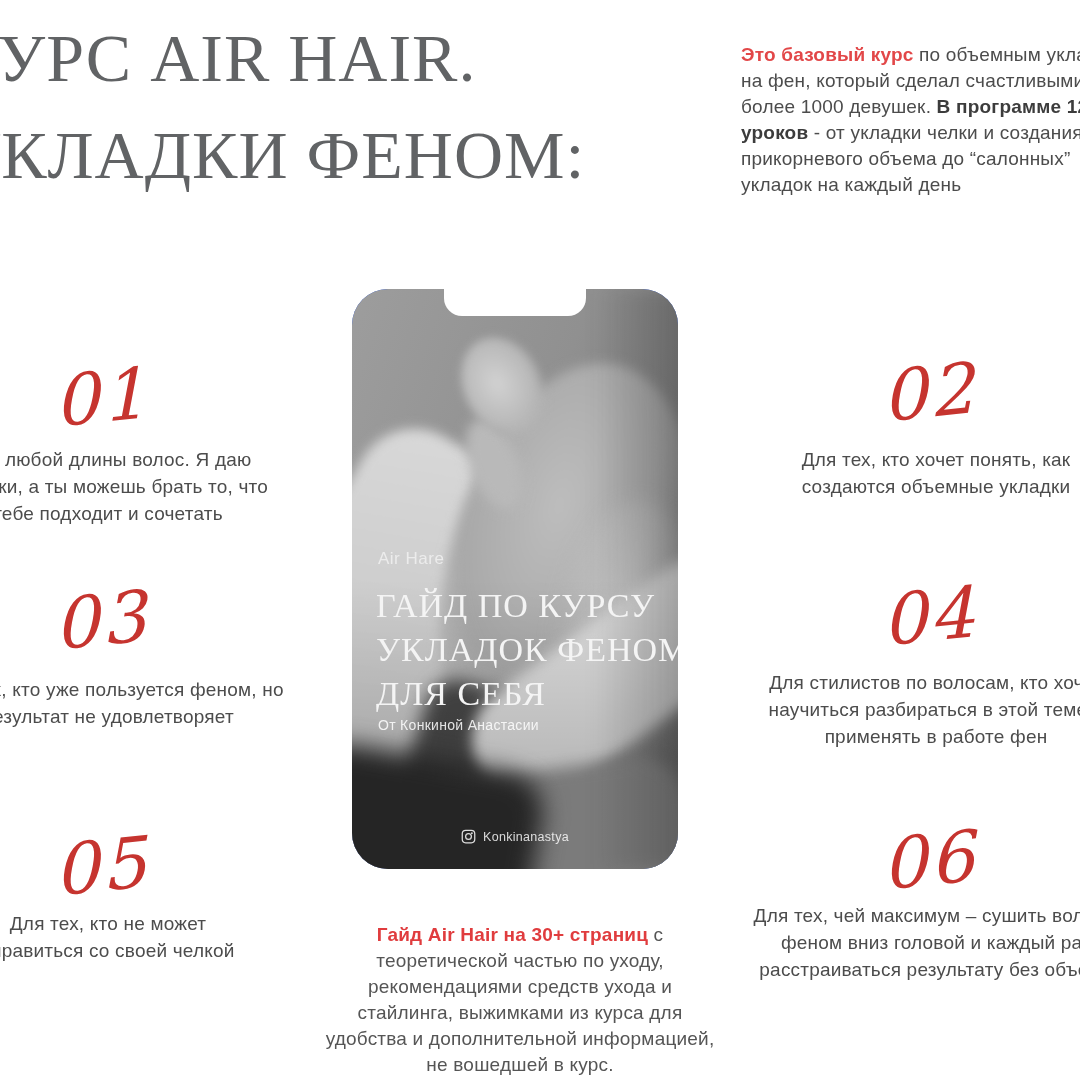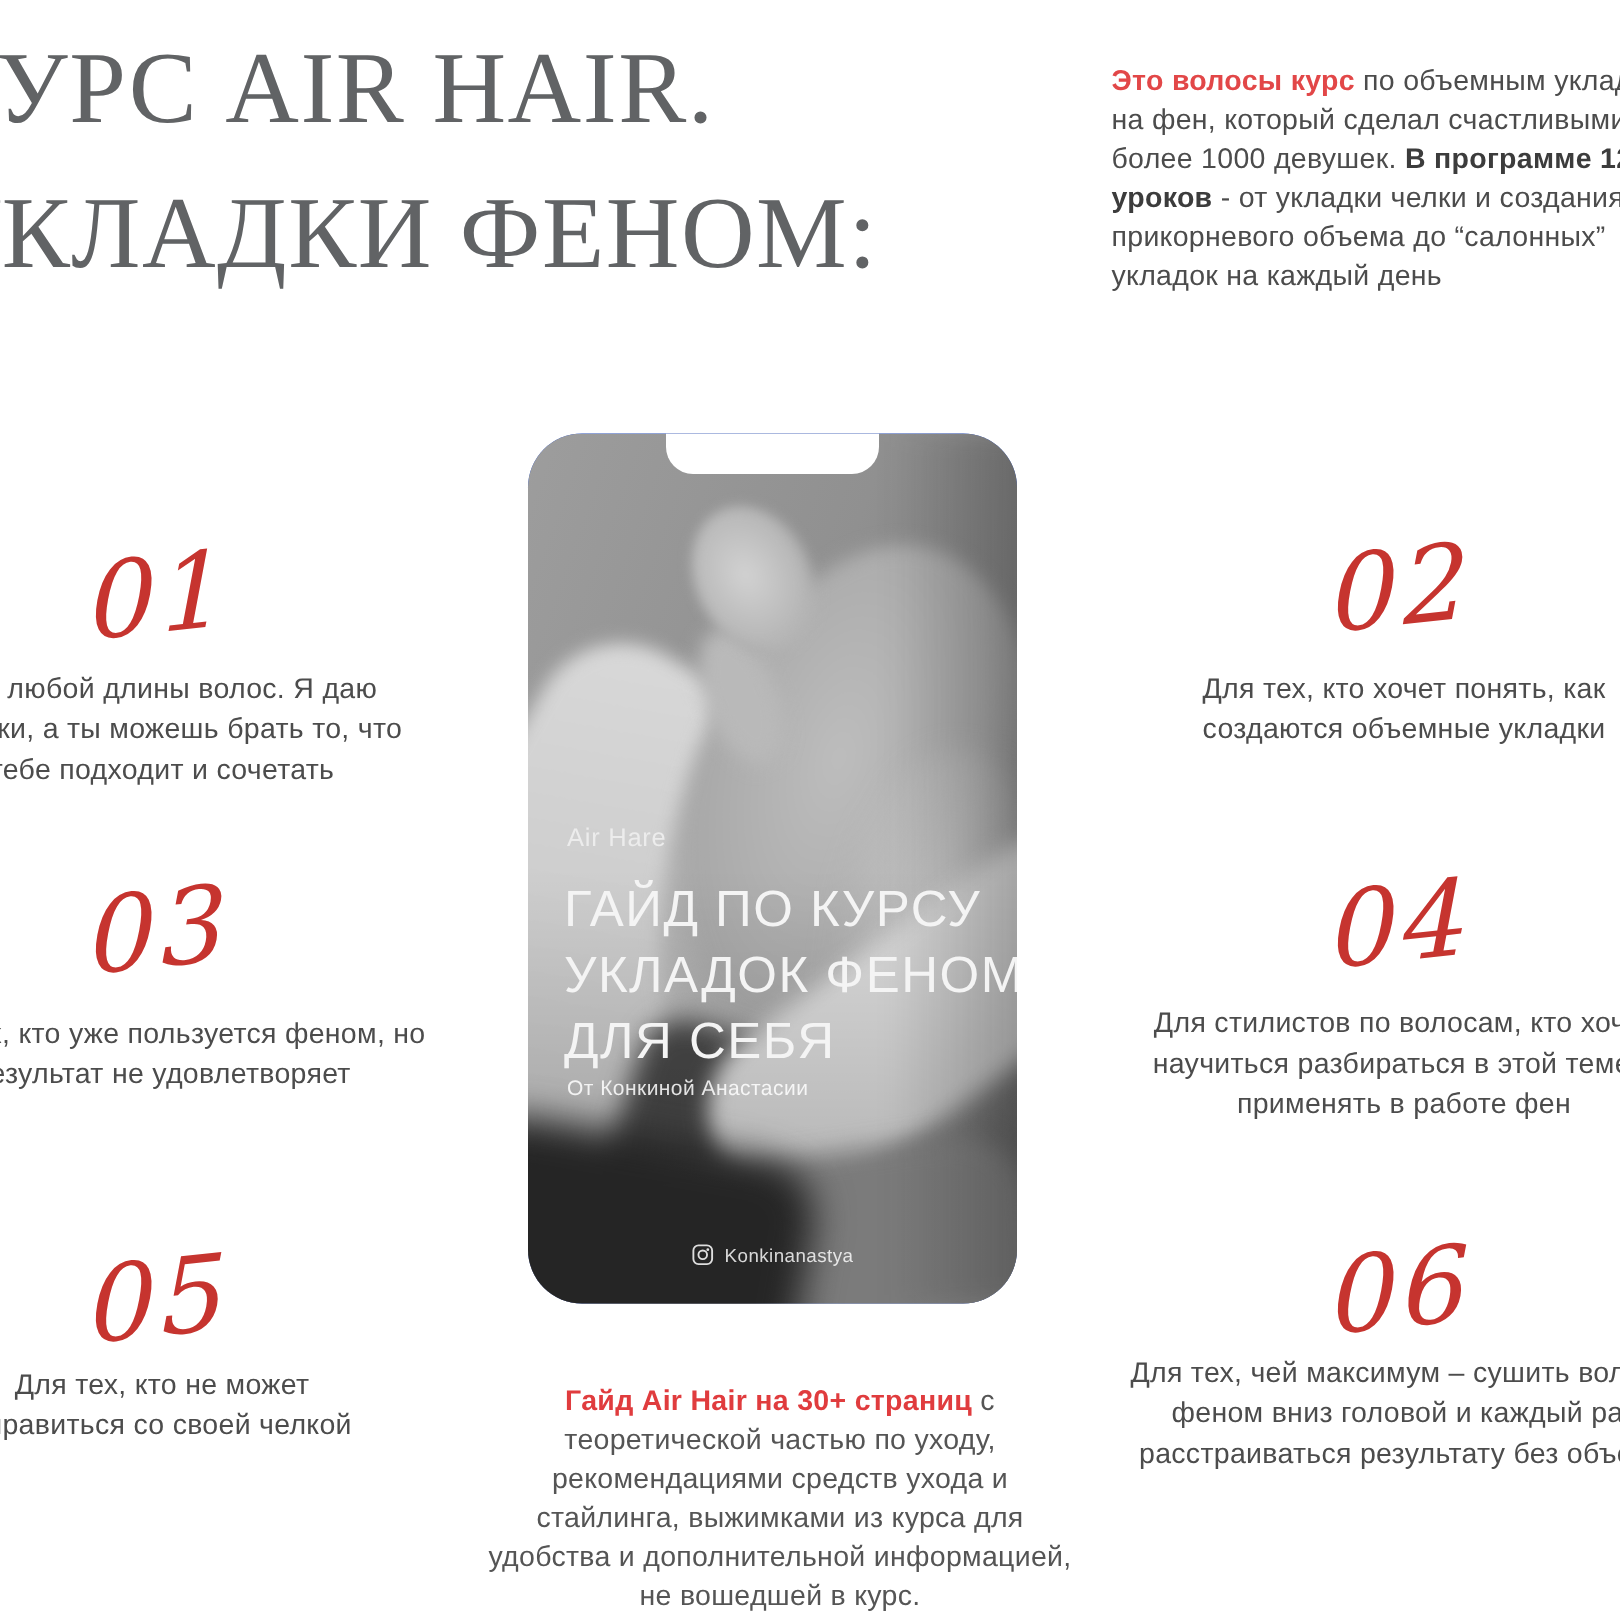--- a/index.html
+++ b/index.html
@@ -51,21 +51,21 @@
     background:#2c2c2c;transform:rotate(10deg);filter:blur(12px);}
   .blob-pants{left:40px;top:482px;width:300px;height:150px;border-radius:50px;
     background:#929292;transform:rotate(-8deg);filter:blur(8px);}
   .blob-shadow-right{right:-45px;top:0;width:130px;height:580px;
     background:linear-gradient(to left,rgba(40,40,40,.45),rgba(40,40,40,0));filter:blur(8px);}
   .photo-vignette{position:absolute;inset:0;background:linear-gradient(to bottom,rgba(0,0,0,0) 50%,rgba(0,0,0,.16) 85%);}
   .notch{position:absolute;left:50%;top:0;transform:translateX(-50%);width:142px;height:27px;
     background:#ffffff;border-radius:0 0 18px 18px;}
   .brand{position:absolute;left:26px;top:260px;font-size:17px;color:#ececec;letter-spacing:.5px;}
   .cover-title{position:absolute;left:24px;top:295px;
-    font-family:Liberation Sans, sans-serif;font-weight:400;
+    font-family:Liberation Serif, serif;font-weight:400;
     font-size:34px;line-height:44px;letter-spacing:1px;color:#f4f4f4;white-space:pre;}
   .cover-author{position:absolute;left:26px;top:428px;font-size:14px;color:rgba(255,255,255,.85);letter-spacing:.3px;}
   .insta-row{position:absolute;left:0;right:0;top:540px;display:flex;justify-content:center;align-items:center;gap:7px;cursor:pointer;}
   .insta-row svg{display:block;opacity:.85;}
   .insta-handle{font-size:12.5px;color:rgba(255,255,255,.82);letter-spacing:.3px;}
 
   
   .num{position:absolute;width:440px;text-align:center;
     font-family:"DejaVu Serif",serif;font-style:italic;
     font-size:70px;line-height:70px;letter-spacing:3px;color:#c6342f;}
@@ -89,21 +89,21 @@
   .footer-par .red{color:#e03c3e;}
 </style>
 </head>
 <body>
 
 <div class="canvas">
 
   <h1 class="page-title">КУРС AIR HAIR.
 УКЛАДКИ ФЕНОМ:</h1>
 
-  <div class="intro"><span class="red">Это волосы курс</span><span> по объемным укладкам
+  <div class="intro"><span class="red">Это базовый курс</span><span> по объемным укладкам
 на фен, который сделал счастливыми уже
 более 1000 девушек. </span><span class="boldark">В программе 12
 уроков</span><span> - от укладки челки и создания
 прикорневого объема до “салонных”
 укладок на каждый день</span></div>
 
   <div class="phone">
     <div class="photo-base"></div>
     <div class="blob blob-blazer"></div>
     <div class="blob blob-hair"></div>

